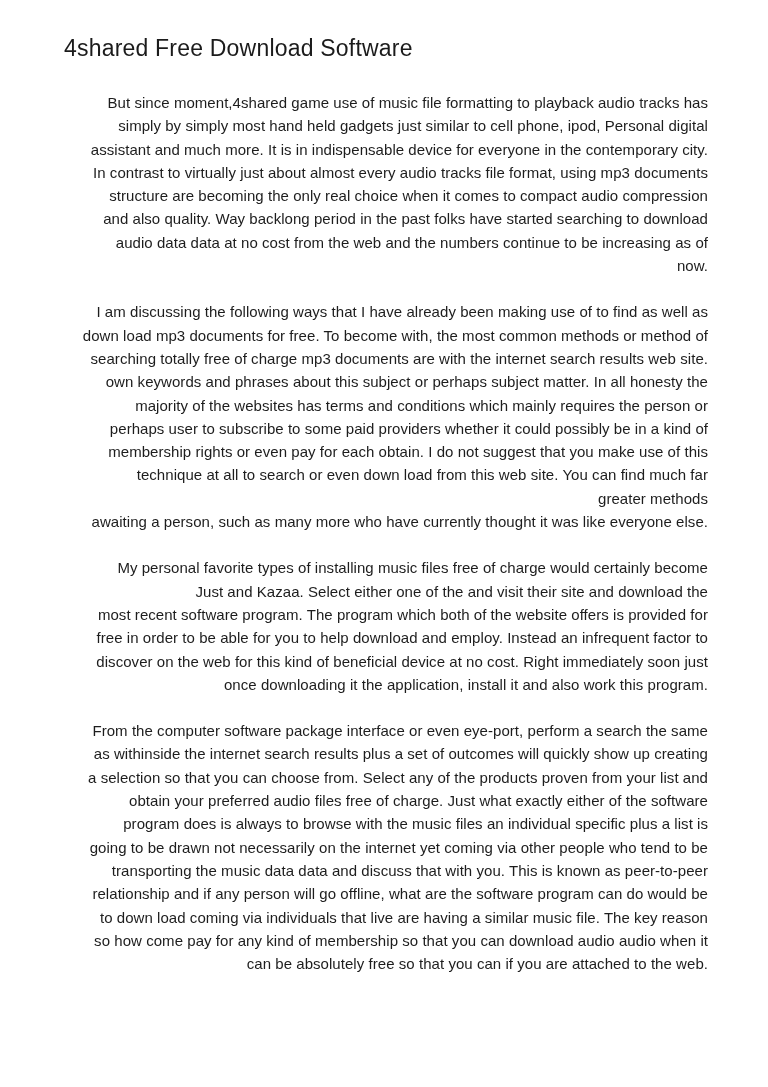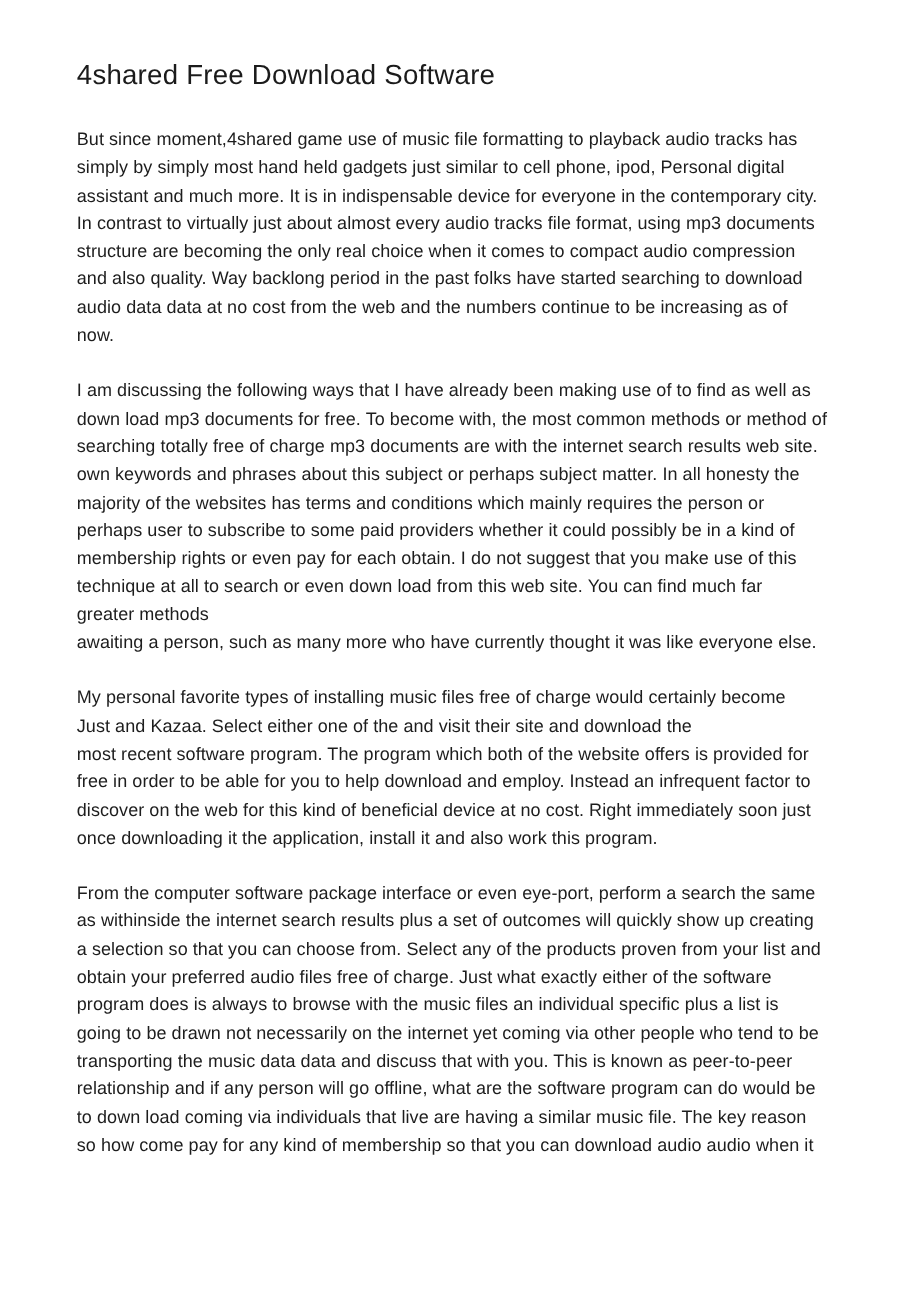--- a/index.html
+++ b/index.html
@@ -17,27 +17,28 @@
     overflow: hidden;
     box-sizing: border-box;
   }
   .content {
     padding: 33px 60px 0 64px;
   }
   .doc-title {
     font-size: 23px;
     font-weight: 400;
     line-height: 26px;
-    margin: 16px 0 30px 0;
+    margin: 2px 0 30px 0;
     color: #1b1b1b;
     letter-spacing: 0.2px;
     white-space: nowrap;
   }
   .paragraph {
     margin: 0 0 23px 0;
+    text-align: right;
   }
   .line {
     font-size: 15px;
     line-height: 23.3px;
     height: 23.3px;
     white-space: nowrap;
     letter-spacing: 0.05px;
     color: #1d1d1d;
   }
 </style>
@@ -86,16 +87,17 @@
       <div class="line">From the computer software package interface or even eye-port, perform a search the same</div>
       <div class="line">as withinside the internet search results plus a set of outcomes will quickly show up creating</div>
       <div class="line">a selection so that you can choose from. Select any of the products proven from your list and</div>
       <div class="line">obtain your preferred audio files free of charge. Just what exactly either of the software</div>
       <div class="line">program does is always to browse with the music files an individual specific plus a list is</div>
       <div class="line">going to be drawn not necessarily on the internet yet coming via other people who tend to be</div>
       <div class="line">transporting the music data data and discuss that with you. This is known as peer-to-peer</div>
       <div class="line">relationship and if any person will go offline, what are the software program can do would be</div>
       <div class="line">to down load coming via individuals that live are having a similar music file. The key reason</div>
       <div class="line">so how come pay for any kind of membership so that you can download audio audio when it</div>
+      <div class="line">can be absolutely free so that you can if you are attached to the web.</div>
     </div>
 
   </div>
 </div>
 
 </body></html>

